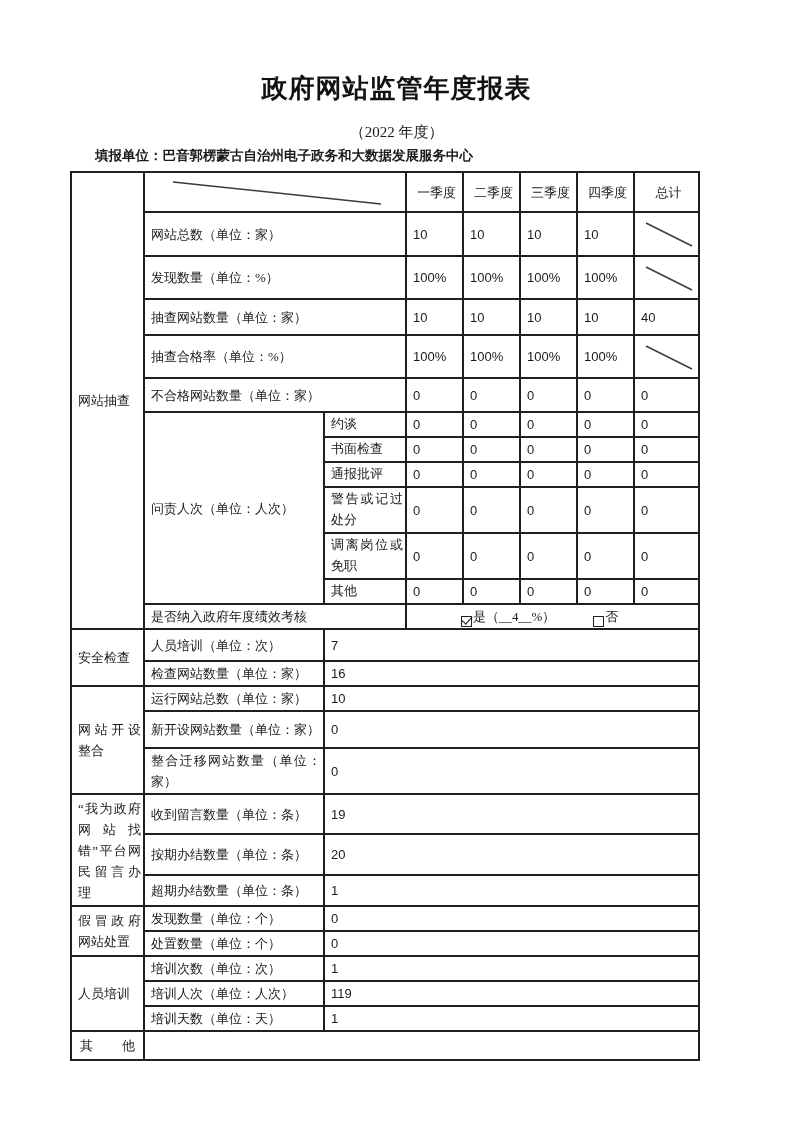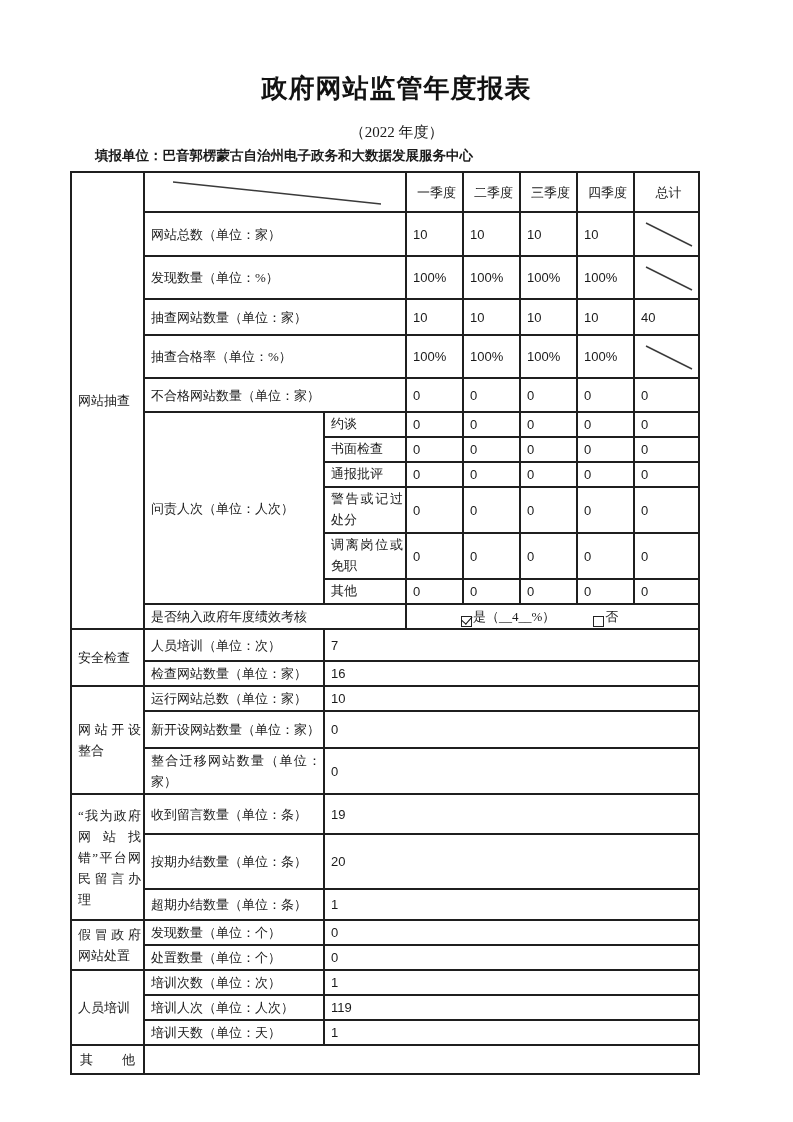--- a/index.html
+++ b/index.html
@@ -267,21 +267,21 @@
       <tr style="height:42px">
         <td class="lab">整合迁移网站数量（单位：家）</td>
         <td class="val" colspan="6">0</td>
       </tr>
 
       <tr style="height:40px">
         <td class="cat" rowspan="3">“我为政府网站找错”平台网民留言办理</td>
         <td class="lab">收到留言数量（单位：条）</td>
         <td class="val" colspan="6">19</td>
       </tr>
-      <tr style="height:55px">
+      <tr style="height:41px">
         <td class="lab">按期办结数量（单位：条）</td>
         <td class="val" colspan="6">20</td>
       </tr>
       <tr style="height:31px">
         <td class="lab">超期办结数量（单位：条）</td>
         <td class="val" colspan="6">1</td>
       </tr>
 
       <tr style="height:24px">
         <td class="cat" rowspan="2">假冒政府网站处置</td>

